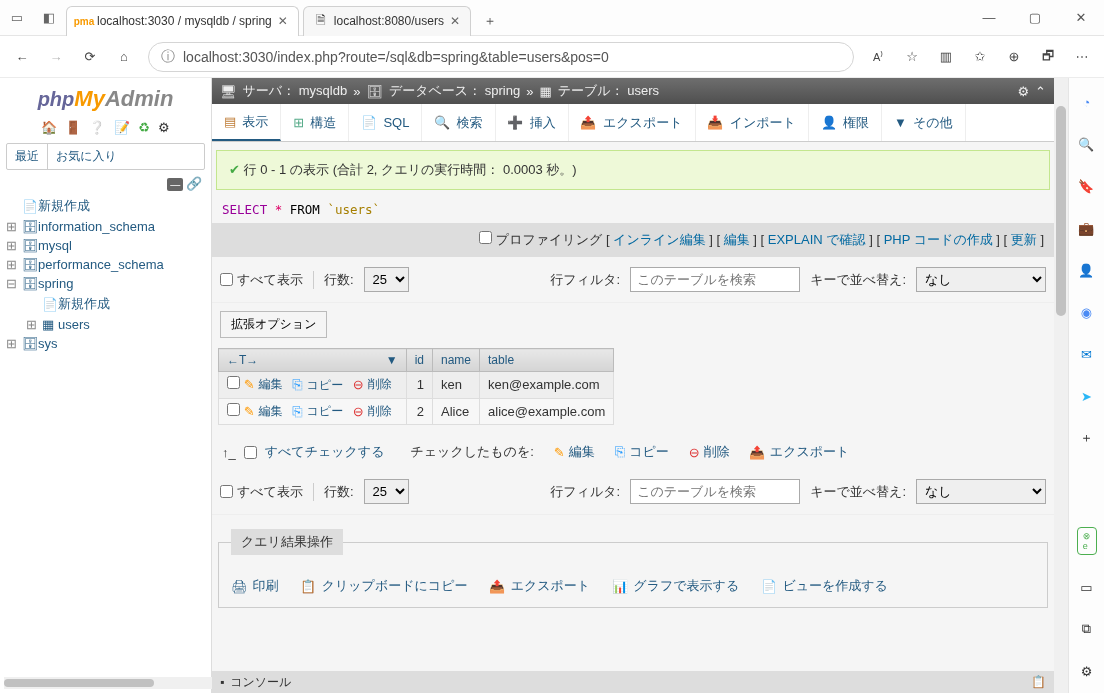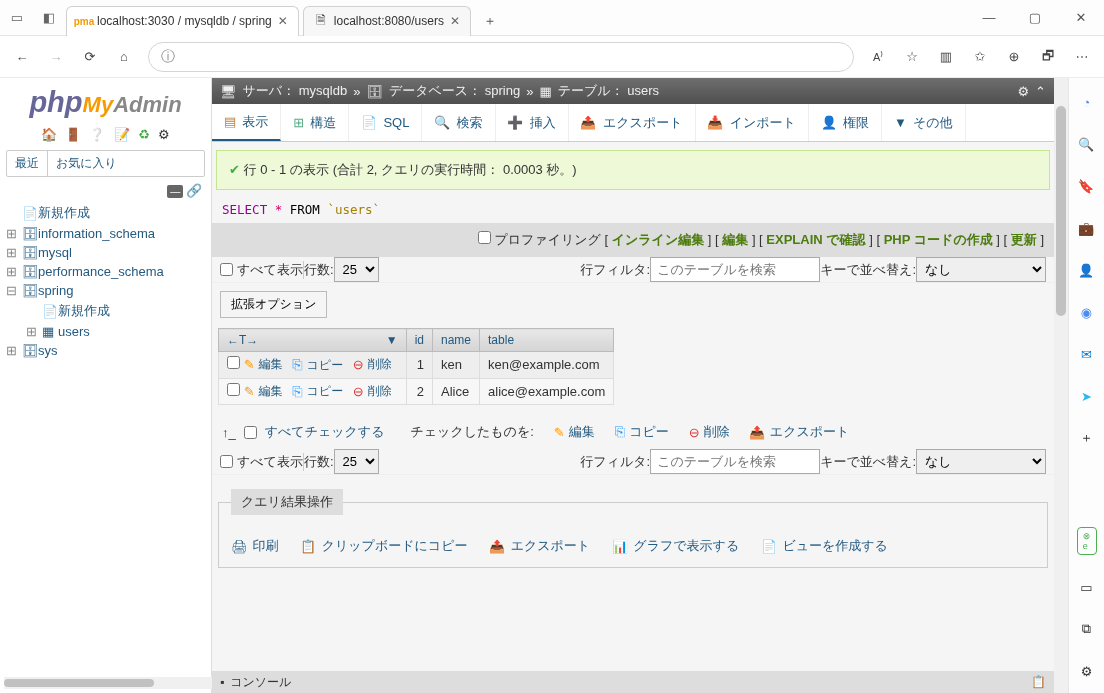--- a/index.html
+++ b/index.html
@@ -48,22 +48,22 @@
 .menutab { display: flex; align-items: center; padding: 0 12px; gap: 6px; border-right: 1px solid #eee; color: #235a81; cursor: pointer; font-size: 13px; }
 .menutab.active { background: #fff; border-bottom: 2px solid #235a81; }
 .content { margin-right: 14px; }
 .success { background: #eef9d8; border: 1px solid #c3e68e; padding: 10px 12px; margin: 8px 4px 6px 4px; font-size: 13px; }
 .sqlbox { padding: 6px 10px; font-family: monospace; font-size: 12.5px; }
 .sql-select { color: #909; }
 .sql-star { color: #d06; }
 .sql-from { color: #000000; }
 .sql-tbl { color: #a67f00; }
 .optionbar { background: #ddd; padding: 8px 10px; text-align: right; font-size: 13px; }
-.optionbar a { color: #4d7c0f; font-weight: bold; }
-.filterbar { display: flex; align-items: center; padding: 0 8px; border-bottom: 1px solid #eee; }
+.optionbar a { color: #0369a1; }
+.filterbar { display: flex; align-items: center; gap: 10px; padding: 10px 8px; border-bottom: 1px solid #eee; }
 .filterbar label { font-size: 13px; display: flex; align-items: center; gap: 4px; }
 .filterbar .sep { width: 1px; height: 18px; background: #ccc; }
 .filterbar input[type=text] { border: 1px solid #aaa; padding: 4px 6px; font-size: 13px; width: 170px; }
 .filterbar select { border: 1px solid #aaa; padding: 3px 4px; font-size: 13px; }
 .extbtn { margin: 8px; padding: 4px 10px; background: #f5f5f5; border: 1px solid #bbb; font-size: 12px; }
 table.results { border-collapse: collapse; margin: 2px 6px 10px 6px; }
 table.results th { background: linear-gradient(#e8e8e8,#d4d4d4); border: 1px solid #bbb; padding: 4px 8px; font-size: 12px; font-weight: normal; color: #235a81; text-align: left; }
 table.results td { border: 1px solid #ddd; padding: 4px 8px; font-size: 13px; background: #f7f7f7; }
 table.results tr:nth-child(even) td { background: #eee; }
 .rowops { display: inline-flex; align-items: center; gap: 4px; margin-right: 6px; }
@@ -106,20 +106,21 @@
       <div class="win-btn">✕</div>
     </div>
   </div>
   <div class="navbar">
     <span class="nav-icon">←</span>
     <span class="nav-icon" style="opacity:.4">→</span>
     <span class="nav-icon">⟳</span>
     <span class="nav-icon">⌂</span>
     <div class="urlbar">
       <span style="color:#888">ⓘ</span>
+      <span>localhost:3030/index.php?route=/sql&amp;db=spring&amp;table=users&amp;pos=0</span>
     </div>
     <span class="nav-icon" style="font-size:11px">A⁾</span>
     <span class="nav-icon">☆</span>
     <div class="nav-right">
       <span class="nav-icon">▥</span>
       <span class="nav-icon">✩</span>
       <span class="nav-icon">⊕</span>
       <span class="nav-icon">🗗</span>
       <span class="nav-icon">⋯</span>
     </div>
@@ -138,21 +139,21 @@
   <span class="side-ic">＋</span>
   <span class="side-ic" style="margin-top:auto;color:#4caf50;border:1px solid #4caf50;border-radius:4px;width:20px;height:28px;flex-direction:column;font-size:9px;display:flex;justify-content:center">⊗<br>e</span>
   <span class="side-ic">▭</span>
   <span class="side-ic">⧉</span>
   <span class="side-ic" style="margin-bottom:12px">⚙</span>
 </div>
 
 <div class="pma">
   <div class="pma-left">
     <div class="pma-logo">
-      <span style="color:#666699;font-size:29px;font-style:italic;font-weight:bold">php</span><span style="color:#f89a00;font-size:22px;font-style:italic;font-weight:bold">My</span><span style="color:#888;font-size:22px;font-style:italic;font-weight:bold">Admin</span>
+      <span style="color:#666699;font-size:20px;font-style:italic;font-weight:bold">php</span><span style="color:#f89a00;font-size:22px;font-style:italic;font-weight:bold">My</span><span style="color:#888;font-size:22px;font-style:italic;font-weight:bold">Admin</span>
     </div>
     <div class="pma-toolbar">
       <span>🏠</span>
       <span style="color:#f60">🚪</span>
       <span style="color:#4bf">❔</span>
       <span>📝</span>
       <span style="color:#4a4">♻</span>
       <span>⚙</span>
     </div>
     <div class="pma-recent">

